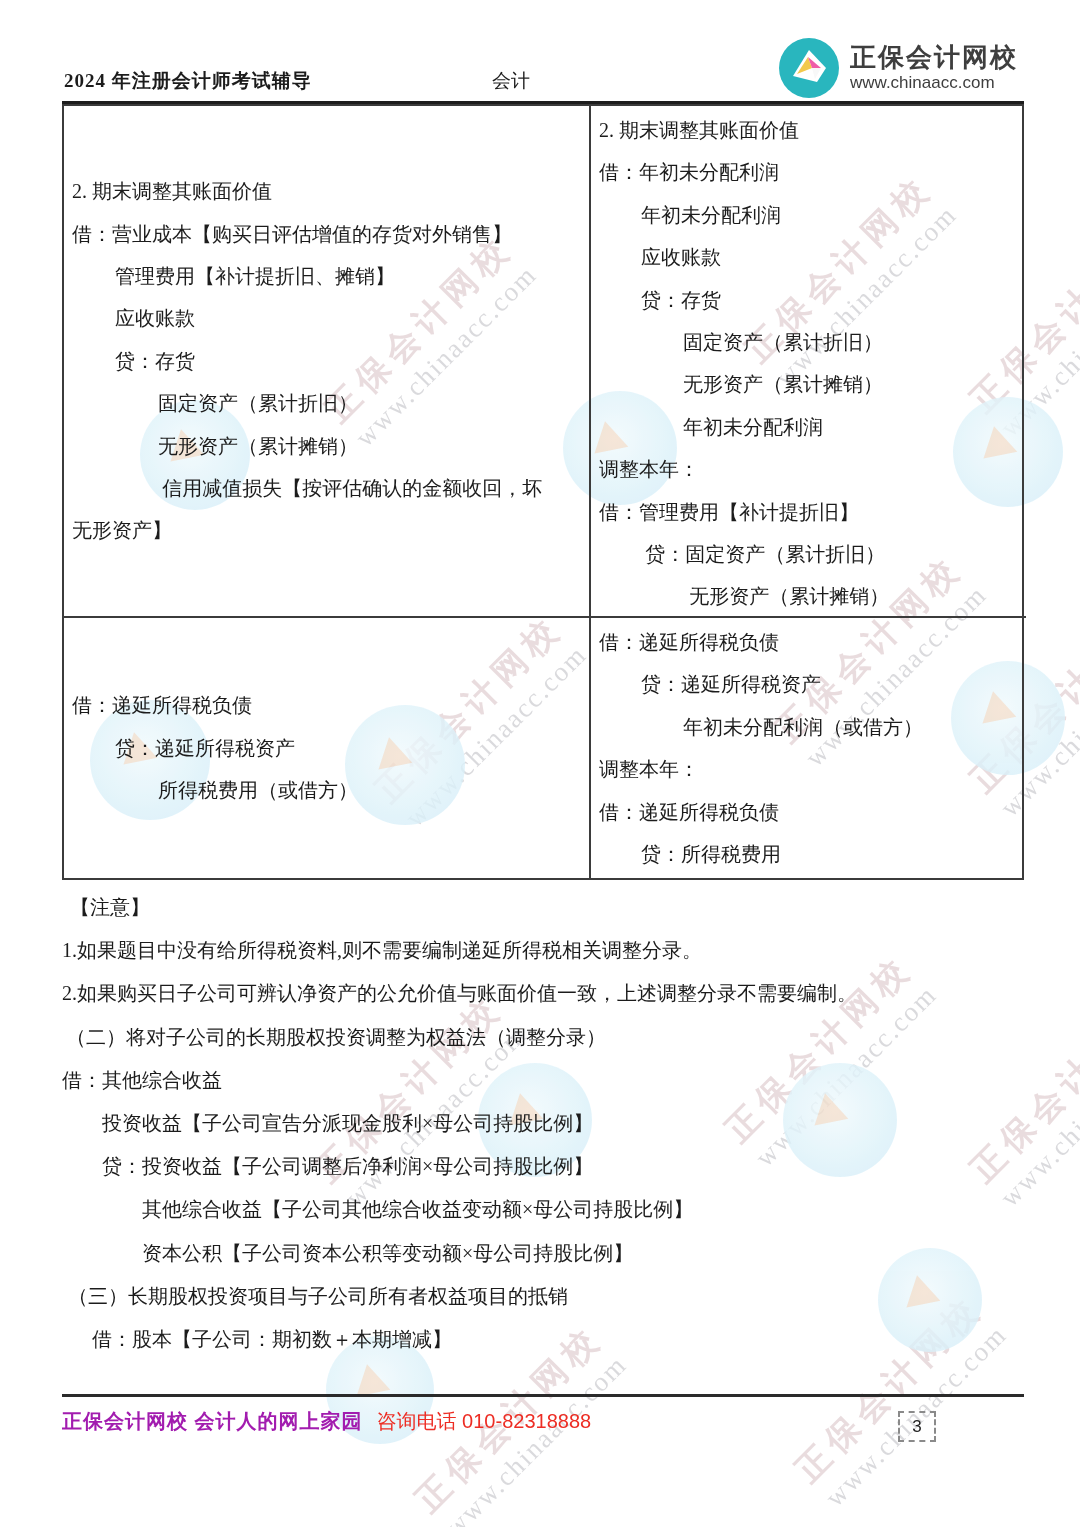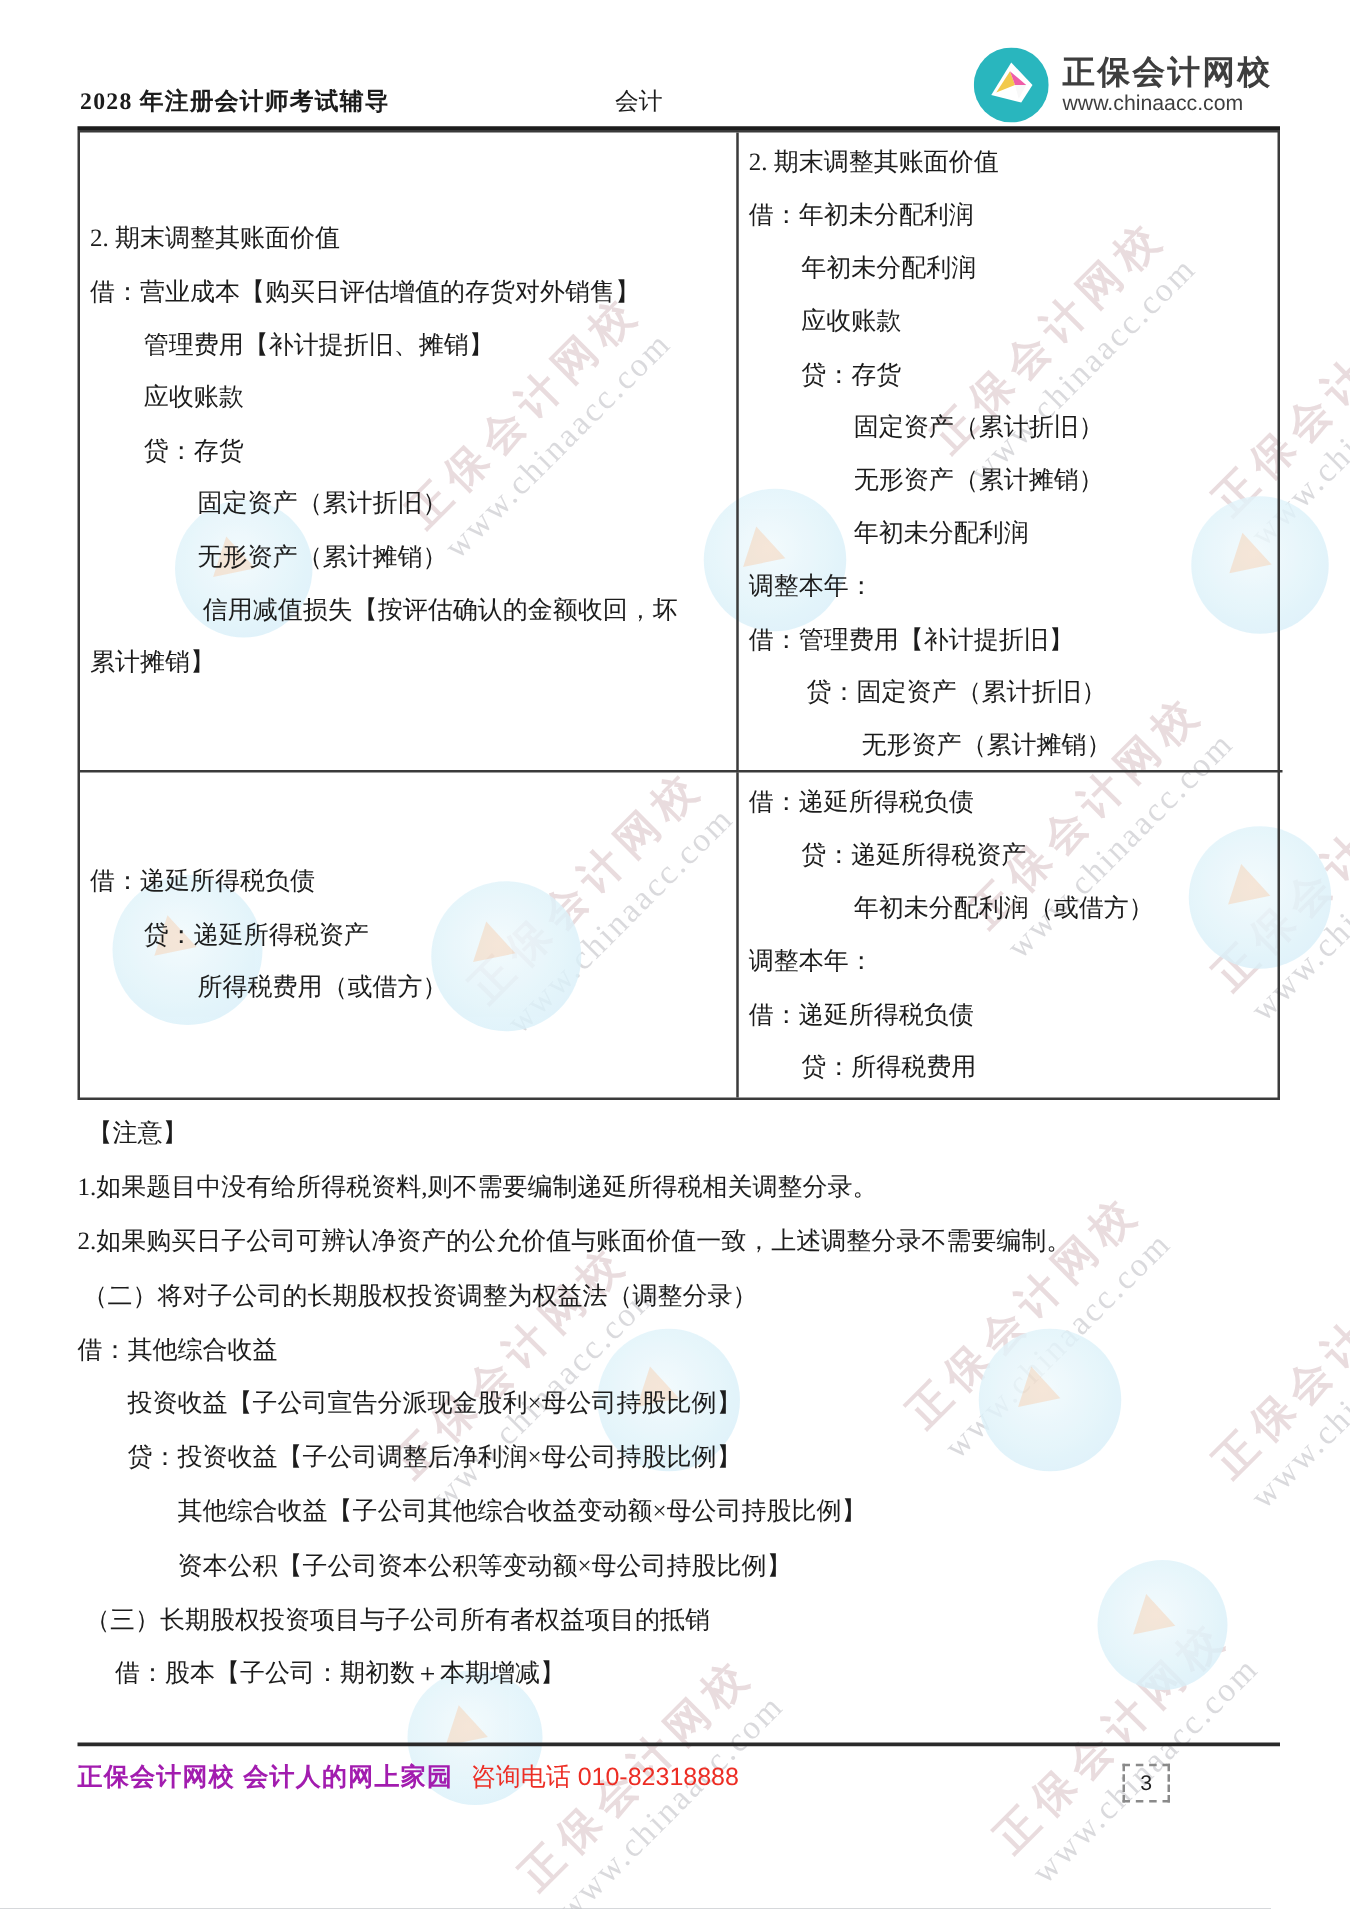--- a/index.html
+++ b/index.html
@@ -132,21 +132,21 @@
         <div class="wm-glyph"></div>
       </div>
       <div class="wm-circle" style="left: 930px; top: 1300px; width: 104px; height: 104px;">
         <div class="wm-glyph"></div>
       </div>
     </div>
 
   <div class="content">
 
     <div class="hdr">
-      <div class="hdr-course">2028 年注册会计师考试辅导</div>
+      <div class="hdr-course">2024 年注册会计师考试辅导</div>
       <div class="hdr-subject">会计</div>
       <div class="hdr-logo">
         <svg class="logo-circle" viewBox="0 0 60 60">
           <circle cx="30" cy="30" r="30" fill="#29b6be"></circle>
           <path d="M14 38 L30 12 L47 30 L38 44 Z" fill="#ffffff"></path>
           <path d="M18 36 L29 19 L33 30 Z" fill="#f2c94c"></path>
           <path d="M29 19 L42 30 L33 30 Z" fill="#ef5da8"></path>
           <path d="M33 30 L42 30 L36 41 Z" fill="#f8f8f8"></path>
         </svg>
         <div class="logo-text">
@@ -161,21 +161,21 @@
       <div class="cell c-left r-top v-center">
 
       <div class="tline" style="padding-left: 0px;">2. 期末调整其账面价值</div>
           <div class="tline" style="padding-left: 0px;">借：营业成本【购买日评估增值的存货对外销售】</div>
           <div class="tline" style="padding-left: 43px;">管理费用【补计提折旧、摊销】</div>
           <div class="tline" style="padding-left: 43px;">应收账款</div>
           <div class="tline" style="padding-left: 43px;">贷：存货</div>
           <div class="tline" style="padding-left: 86px;">固定资产（累计折旧）</div>
           <div class="tline" style="padding-left: 86px;">无形资产（累计摊销）</div>
           <div class="tline" style="padding-left: 90.3px;">信用减值损失【按评估确认的金额收回，坏</div>
-          <div class="tline" style="padding-left: 0px;">累计摊销】</div>
+          <div class="tline" style="padding-left: 0px;">无形资产】</div>
         </div>
       <div class="cell c-right r-top">
 
       <div class="tline" style="padding-left: 0px;">2. 期末调整其账面价值</div>
           <div class="tline" style="padding-left: 0px;">借：年初未分配利润</div>
           <div class="tline" style="padding-left: 42px;">年初未分配利润</div>
           <div class="tline" style="padding-left: 42px;">应收账款</div>
           <div class="tline" style="padding-left: 42px;">贷：存货</div>
           <div class="tline" style="padding-left: 84px;">固定资产（累计折旧）</div>
           <div class="tline" style="padding-left: 84px;">无形资产（累计摊销）</div>

